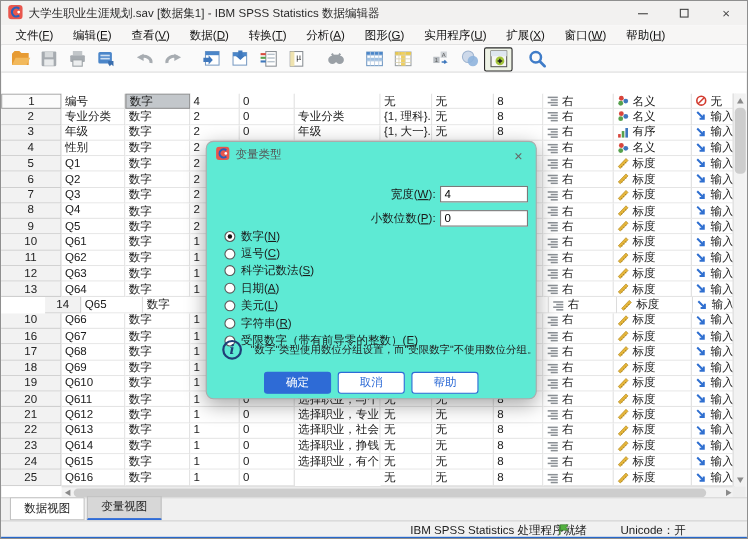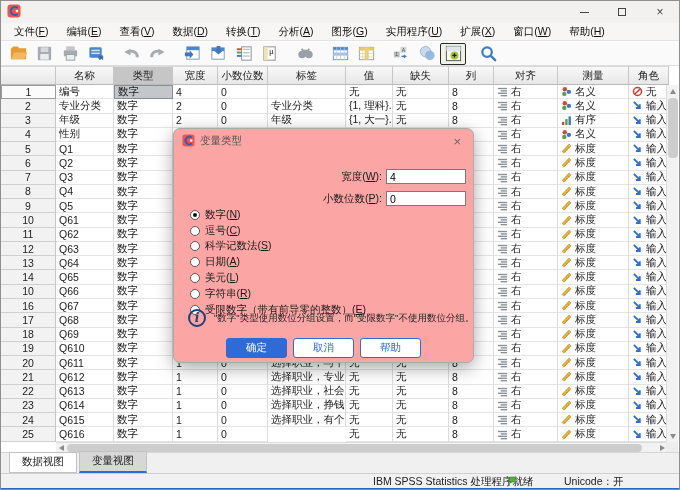--- a/index.html
+++ b/index.html
@@ -60,21 +60,21 @@
   .tab.active { background:#d7d7d7; border-bottom:2px solid #2e6bd6; }
 
   
   .statusbar { position:absolute; top:472px; left:0; width:100%; height:15px; background:#f1f1f1; border-top:1px solid #d0d0d0; font-size:10.5px; color:#222; }
   .status-msg { position:absolute; left:372px; top:1px; white-space:nowrap; }
   .status-flag { position:absolute; left:505px; top:1px; }
   .status-unicode { position:absolute; left:563px; top:1px; white-space:nowrap; }
   .bluestrip { position:absolute; top:487px; left:0; width:100%; height:3px; background:#2667c9; }
 
   
-  .dialog { position:absolute; left:172px; top:127px; width:301px; height:235px; background:#fca5a5; border:1px solid #ababab; border-radius:7px; box-shadow:0 5px 18px rgba(0,0,0,.35); z-index:10; }
+  .dialog { position:absolute; left:186px; top:127px; width:301px; height:235px; background:#5eead4; border:1px solid #ababab; border-radius:7px; box-shadow:0 5px 18px rgba(0,0,0,.35); z-index:10; }
   .dlg-title { height:24px; display:flex; align-items:center; padding:0 8px; }
   .dlg-title .dttl { margin-left:5px; font-size:10.5px; color:#555; flex:1; }
   .dlg-close { color:#666; font-size:13px; padding:0 4px; }
   .radios { position:absolute; left:16px; top:30px;margin-top:48px; }
   .radio-row { height:15.8px; display:flex; align-items:center; }
   .radio { width:10px; height:10px; border:1px solid #5a5a5a; border-radius:50%; margin-right:5px; position:relative; background:#fff; flex:none; }
   .radio.on::after { content:""; position:absolute; left:2px; top:2px; width:4px; height:4px; border-radius:50%; background:#111; }
   .radio-label { font-size:10.5px; white-space:nowrap; }
   .radio-label u { text-decoration:underline; }
   .fields { position:absolute; left:118px; top:40px; width:176px; }
@@ -94,20 +94,21 @@
 <div class="win">
 
   <div class="titlebar">
     <span>
       <svg width="14" height="14" viewBox="0 0 14 14">
           <rect x="0.5" y="0.5" width="13" height="13" rx="3" fill="#e8564d"></rect>
           <path d="M10.5 4 A4 4 0 1 0 10.5 10" stroke="#2b5fb8" stroke-width="2" fill="none"></path>
           <circle cx="10" cy="7" r="1.3" fill="#fff"></circle>
         </svg>
     </span>
+    <span class="ttl">大学生职业生涯规划.sav [数据集1] - IBM SPSS Statistics 数据编辑器</span>
     <div class="wctrls">
       <div class="wctrl">
           <div class="min-glyph"></div>
         </div>
       <div class="wctrl">
           <div class="max-glyph"></div>
         </div>
       <div class="wctrl">
           <span class="close-glyph">×</span>
         </div>
@@ -255,34 +256,20 @@
       </div>
     <div class="tb-gap"></div>
     <div class="tbtn">
         <svg viewBox="0 0 20 20">
           <circle cx="8.5" cy="8.5" r="5" stroke="#3f7cc8" stroke-width="2.4" fill="none"></circle>
           <path d="M12.5 12.5 L17 17" stroke="#3f7cc8" stroke-width="2.6" stroke-linecap="round"></path>
         </svg>
       </div>
   </div>
 
-  <div class="gridhdr">
-      <div class="hcell" style="width: 55px;"></div>
-      <div class="hcell" style="width: 58px;">名称</div>
-      <div class="hcell sel" style="width: 59px;">类型</div>
-      <div class="hcell" style="width: 45px;">宽度</div>
-      <div class="hcell" style="width: 50px;">小数位数</div>
-      <div class="hcell" style="width: 78px;">标签</div>
-      <div class="hcell" style="width: 47px;">值</div>
-      <div class="hcell" style="width: 56px;">缺失</div>
-      <div class="hcell" style="width: 45px;">列</div>
-      <div class="hcell" style="width: 64px;">对齐</div>
-      <div class="hcell" style="width: 71px;">测量</div>
-      <div class="hcell" style="width: 40px;">角色</div>
-    </div>
   <div class="rows">
       <div class="row">
         <div class="cell num active" style="width: 55px;">1</div>
         <div class="cell" style="width: 58px;">编号</div>
         <div class="cell selcell" style="width: 59px;">数字</div>
         <div class="cell" style="width: 45px;">4</div>
         <div class="cell" style="width: 50px;">0</div>
         <div class="cell" style="width: 78px;"></div>
         <div class="cell" style="width: 47px;">无</div>
         <div class="cell" style="width: 56px;">无</div>
@@ -666,21 +653,21 @@
               <path d="M4 8.8 l1 1 M6 6.8 l1 1 M8 4.8 l1 1" stroke="#8e6c14" stroke-width="0.7"></path>
             </svg>
           </span>标度</div>
         <div class="cell" style="width: 40px;"><span class="cicon">
             <svg viewBox="0 0 12 12">
               <path d="M2 2 L8.2 8.2 M8.5 4.5 V8.7 H4.3" stroke="#2f6fd0" stroke-width="2" fill="none"></path>
             </svg>
           </span>输入</div>
       </div>
       <div class="row">
-        <div class="cell num" style="width: 55px;">14</div>
+        <div class="cell num" style="width: 34px; margin-left: 40px;">14</div>
         <div class="cell" style="width: 58px;">Q65</div>
         <div class="cell" style="width: 59px;">数字</div>
         <div class="cell" style="width: 45px;">1</div>
         <div class="cell" style="width: 50px;"></div>
         <div class="cell" style="width: 78px;"></div>
         <div class="cell" style="width: 47px;"></div>
         <div class="cell" style="width: 56px;"></div>
         <div class="cell" style="width: 45px;"></div>
         <div class="cell" style="width: 64px;"><span class="cicon">
             <svg viewBox="0 0 12 12">

